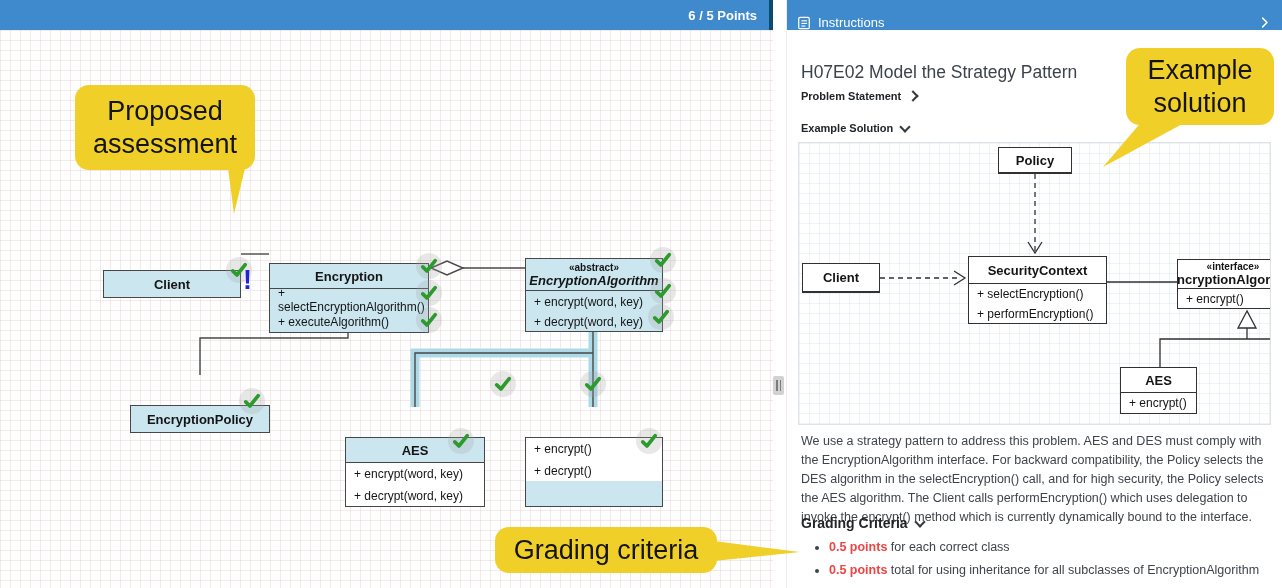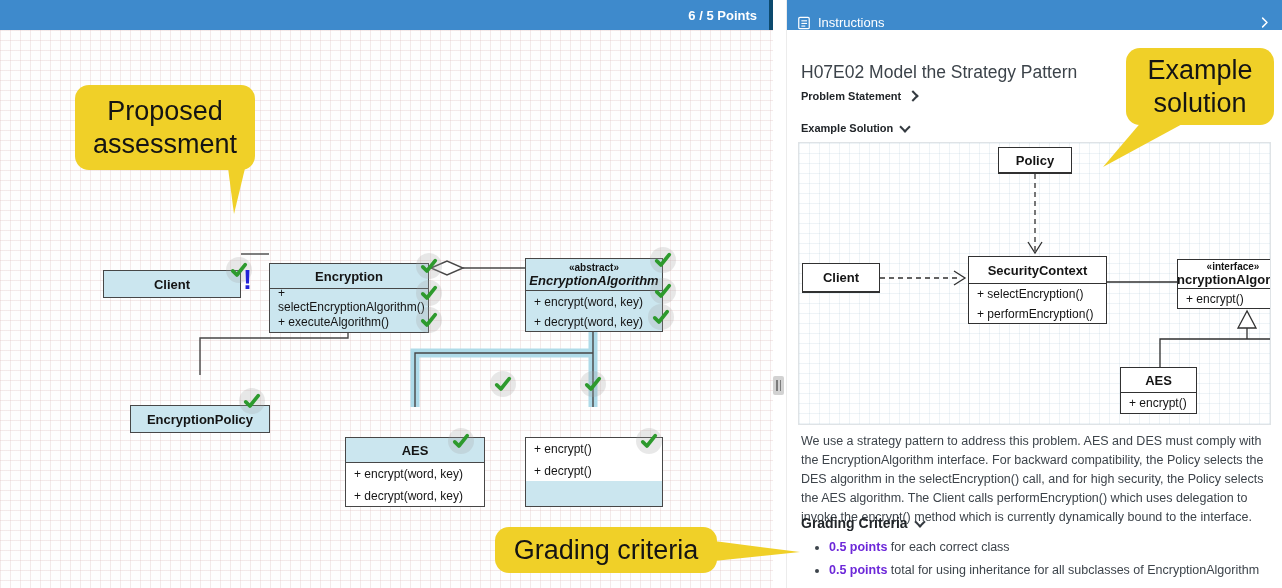--- a/index.html
+++ b/index.html
@@ -64,21 +64,21 @@
         linear-gradient(to bottom, rgba(150,185,205,.16) 1px, transparent 1px);
       background-size:10px 10px; }
   .ex-class { position:absolute; border:1px solid #313131; background:#fff; color:#141414; }
   .ex-class .uml-head { border-bottom:1px solid #313131; }
 
   #example-text { position:absolute; left:14px; top:402px; width:468px; font-size:12.5px;
                   line-height:1.52; color:#3d444b; }
   #grading-list { position:absolute; left:42px; top:508px; width:440px; font-size:12.5px;
                   color:#3d444b; }
   #grading-list li { margin-bottom:5px; line-height:1.45; }
-  #grading-list b { color:#6d28d9;margin-top:36px; }
+  #grading-list b { color:#ef4444;margin-top:36px; }
 
   
   #divider-handle { position:absolute; left:773px; top:376px; width:11px; height:19px; background:#d2d2d2;
                     border-radius:2px; display:flex; align-items:center; justify-content:center; gap:2px; z-index:8; }
   #divider-handle i { display:block; width:1.5px; height:11px; background:#7c7c7c; }
 </style>
 </head>
 <body>
 
 <div id="stage">

